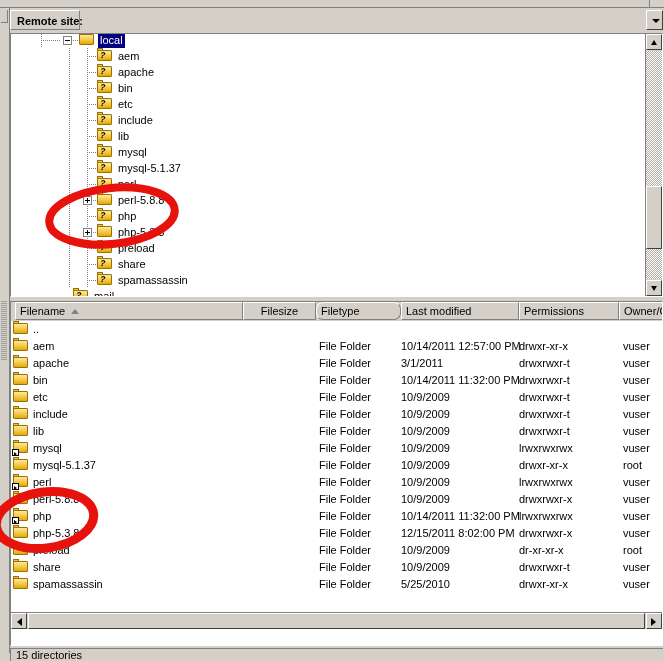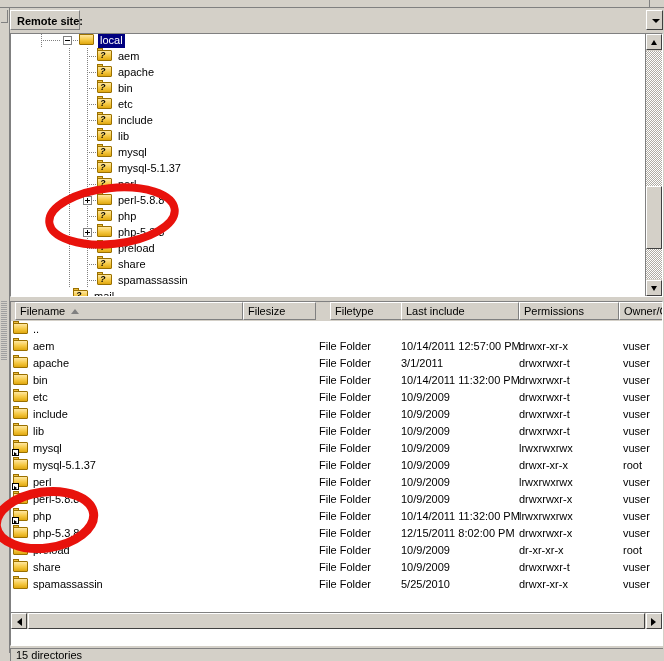--- a/index.html
+++ b/index.html
@@ -263,21 +263,21 @@
     border-top:1px solid #ffffff;
     border-left:1px solid #ffffff;
     border-right:1px solid #808080;
     border-bottom:1px solid #808080;
     line-height:16px;
     font-size:11px;
     padding:0 4px;
     white-space:nowrap;
     overflow:hidden;
   }
-  .hcell.right{text-align:left;}
+  .hcell.right{text-align:center;}
   .sortarrow{
     display:inline-block;margin-left:6px;
     width:0;height:0;
     border-left:4px solid transparent;
     border-right:4px solid transparent;
     border-bottom:5px solid #808080;
     vertical-align:middle;
     position:relative;top:-1px;
   }
 
@@ -595,22 +595,22 @@
 
   <div class="hsplit"></div>
 
   <div class="listpanel">
 
     <div class="lheader">
       <div class="hcell" style="left:4px;width:228px;">
         <span>Filename</span><span class="sortarrow"></span>
       </div>
       <div class="hcell right" style="left:232px;width:73px;">Filesize</div>
-      <div class="hcell" style="left:319px;width:85px;">Filetype</div>
-      <div class="hcell" style="left:390px;width:118px;">Last include</div>
+      <div class="hcell" style="left:305px;width:85px;border-radius:7px;">Filetype</div>
+      <div class="hcell" style="left:390px;width:118px;">Last modified</div>
       <div class="hcell" style="left:508px;width:100px;">Permissions</div>
       <div class="hcell" style="left:608px;width:60px;">Owner/Gro</div>
     </div>
 
     <div class="lgutter"></div>
     <div class="lbody" id="list-body">
         <div class="lrow">
           <span class="ficon" style="left: 2px; top: 2px;">
             <i class="tab"></i>
             <i class="back"></i>

